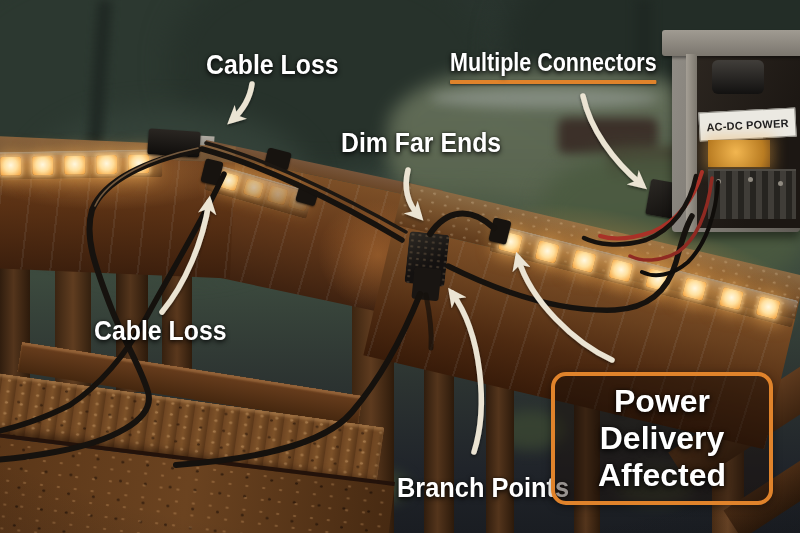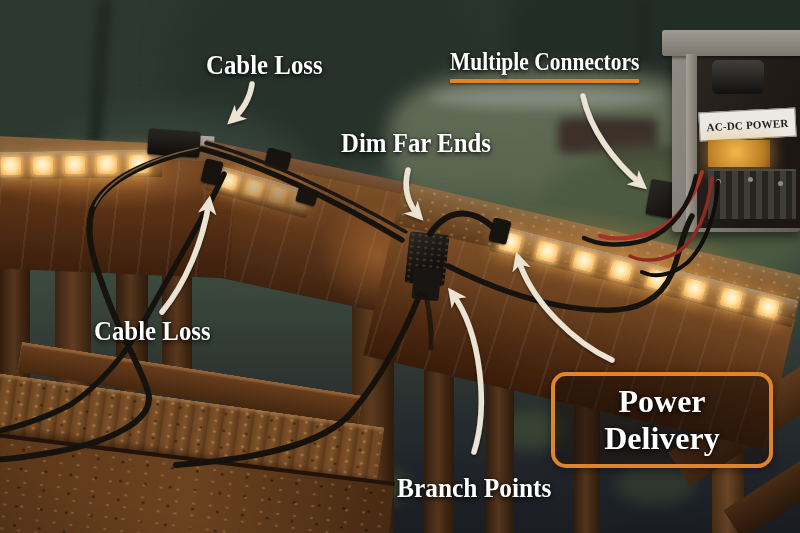--- a/index.html
+++ b/index.html
@@ -1,17 +1,17 @@
 <!DOCTYPE html>
 <html><head>
 <meta charset="utf-8">
 <style>
   html,body{margin:0;padding:0;background:#111;}
   .stage{position:relative;width:800px;height:533px;overflow:hidden;
-         font-family:Liberation Serif, serif;background:#2e3a34;}
+         font-family:Liberation Sans, sans-serif;background:#2e3a34;}
   .abs{position:absolute;}
   
   .bg{position:absolute;inset:0;background:linear-gradient(180deg,#2a352f 0%,#34423a 30%,#3c4a3e 52%,#2c3331 72%,#20242a 88%,#1a1d22 100%);}
   .blob{position:absolute;border-radius:45%;filter:blur(14px);}
   .b1{left:-60px;top:-50px;width:430px;height:260px;background:#2c3830;}
   .b2{left:170px;top:-40px;width:320px;height:210px;background:#27322b;}
   .b3{left:500px;top:-60px;width:360px;height:230px;background:#232d27;}
   .b4{left:30px;top:110px;width:280px;height:160px;background:#36443b;opacity:.85;}
   .trunk{position:absolute;filter:blur(5px);background:#1f2823;}
   .t1{left:92px;top:0;width:14px;height:170px;transform:rotate(4deg);}
@@ -294,15 +294,16 @@
     <span>Dim Far Ends</span>
   </div>
   <div class="label lab-cl-bot">
     <span>Cable Loss</span>
   </div>
   <div class="label lab-bp">
     <span>Branch Points</span>
   </div>
   <div class="abs callout">
     <div>Power Delivery</div>
+    <div>Affected</div>
   </div>
 
 </div>
 
 </body></html>

